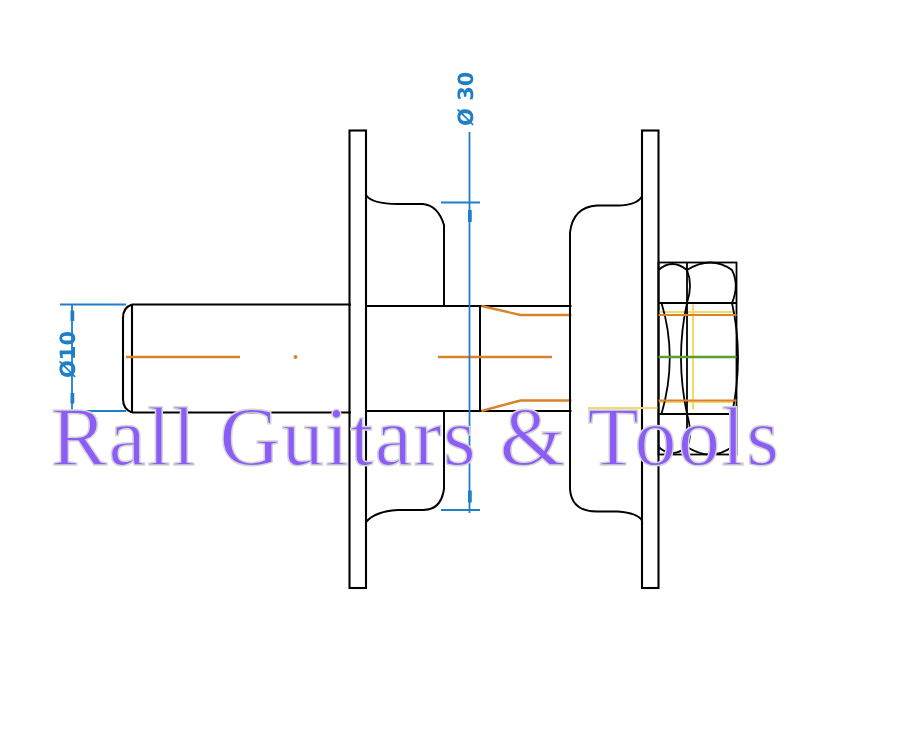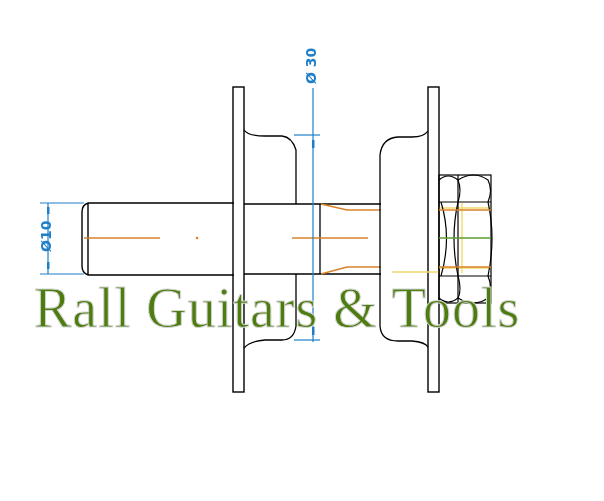--- a/index.html
+++ b/index.html
@@ -1,21 +1,21 @@
 <!DOCTYPE html>
 <html><head>
   <meta charset="utf-8">
   <style>
     html, body { margin: 0; padding: 0; background: #ffffff; }
     body { width: 604px; height: 501px; position: relative; overflow: hidden; font-family: "DejaVu Sans", sans-serif; }
     #drawing { position: absolute; left: 0; top: 0; width: 604px; height: 501px; }
     .watermark {
-      position: absolute; left: 34px; top: 276px; width: 560px;
+      position: absolute; left: 34px; top: 260px; width: 560px;
       font-family: "Liberation Serif", serif; font-size: 56px;
-      color: #4d7c0f; letter-spacing: 1px; white-space: nowrap;
+      color: #8b5cf6; letter-spacing: 1px; white-space: nowrap;
       -webkit-text-stroke: 1px #d6d6d6;
       pointer-events: none;
     }
     .dim-text {
       position: absolute; color: #1e7fc8; font-weight: bold; font-size: 14px;
       font-family: "DejaVu Sans", sans-serif; white-space: nowrap;
     }
     .dim-30 { left: 294px; top: 66px; transform: rotate(-90deg); transform-origin: left top; top: 84px; left: 303px; }
     .dim-10 { left: 38px; top: 252px; transform: rotate(-90deg); transform-origin: left top; }
   </style>

